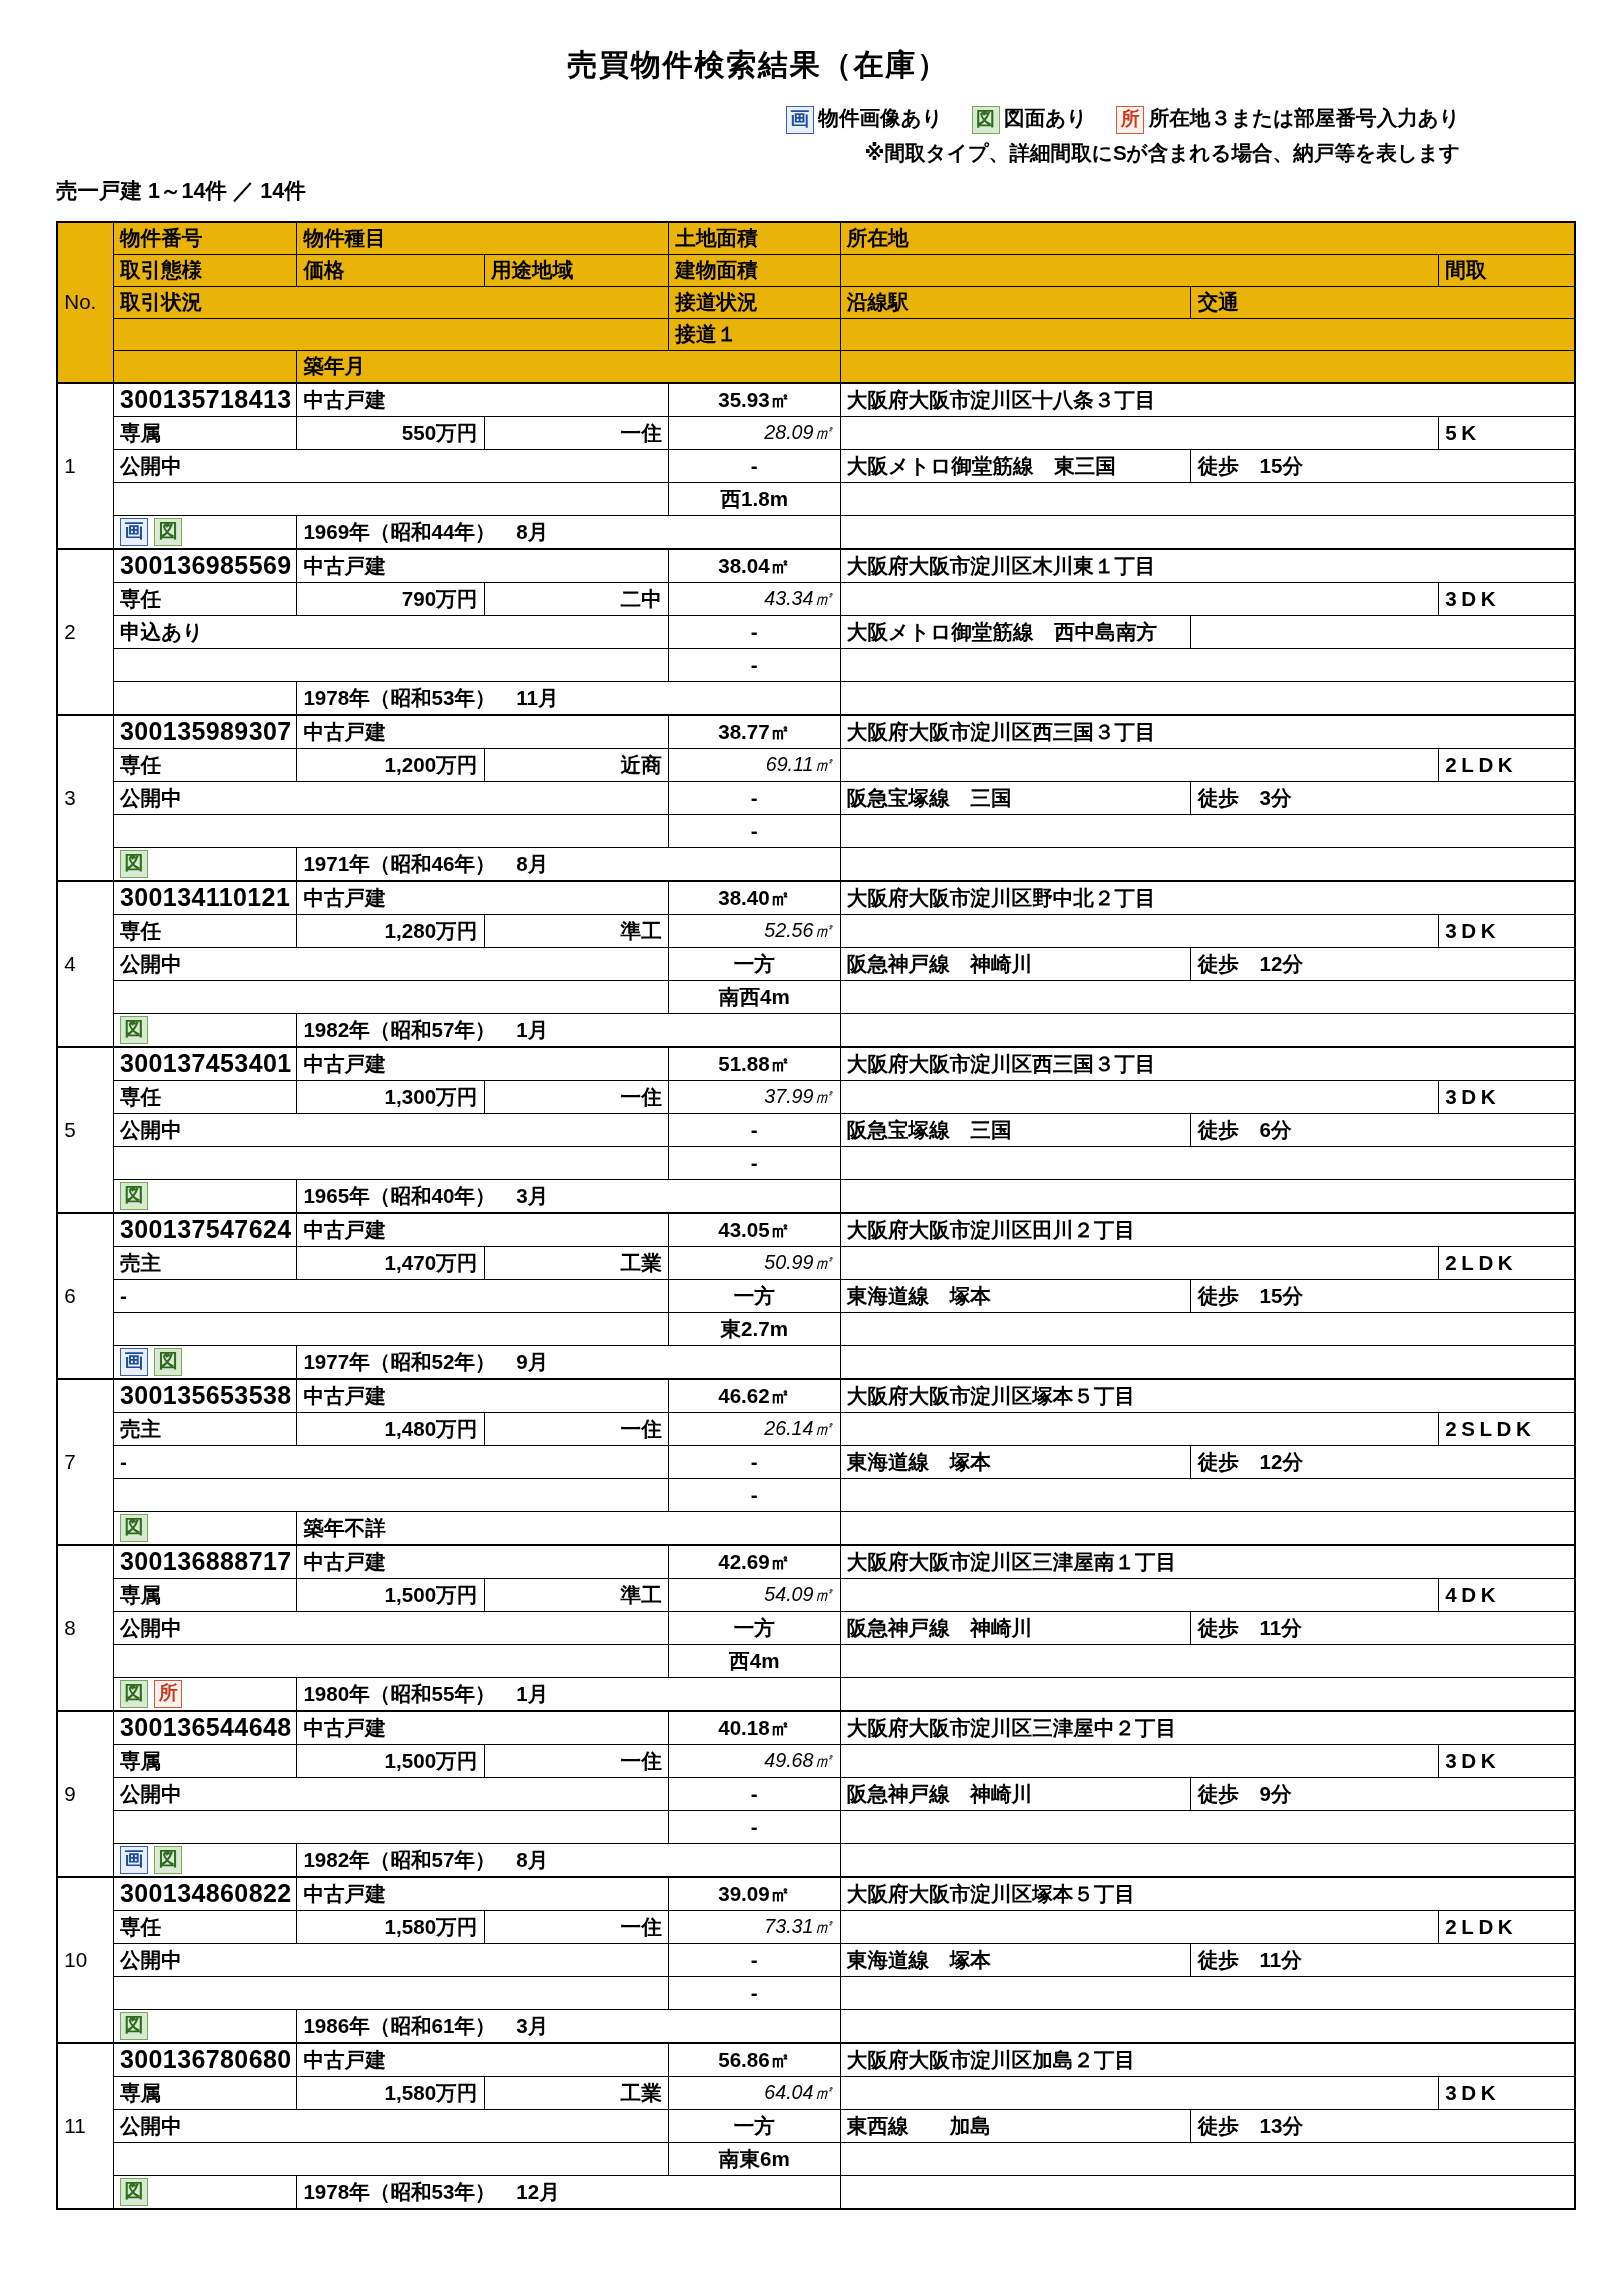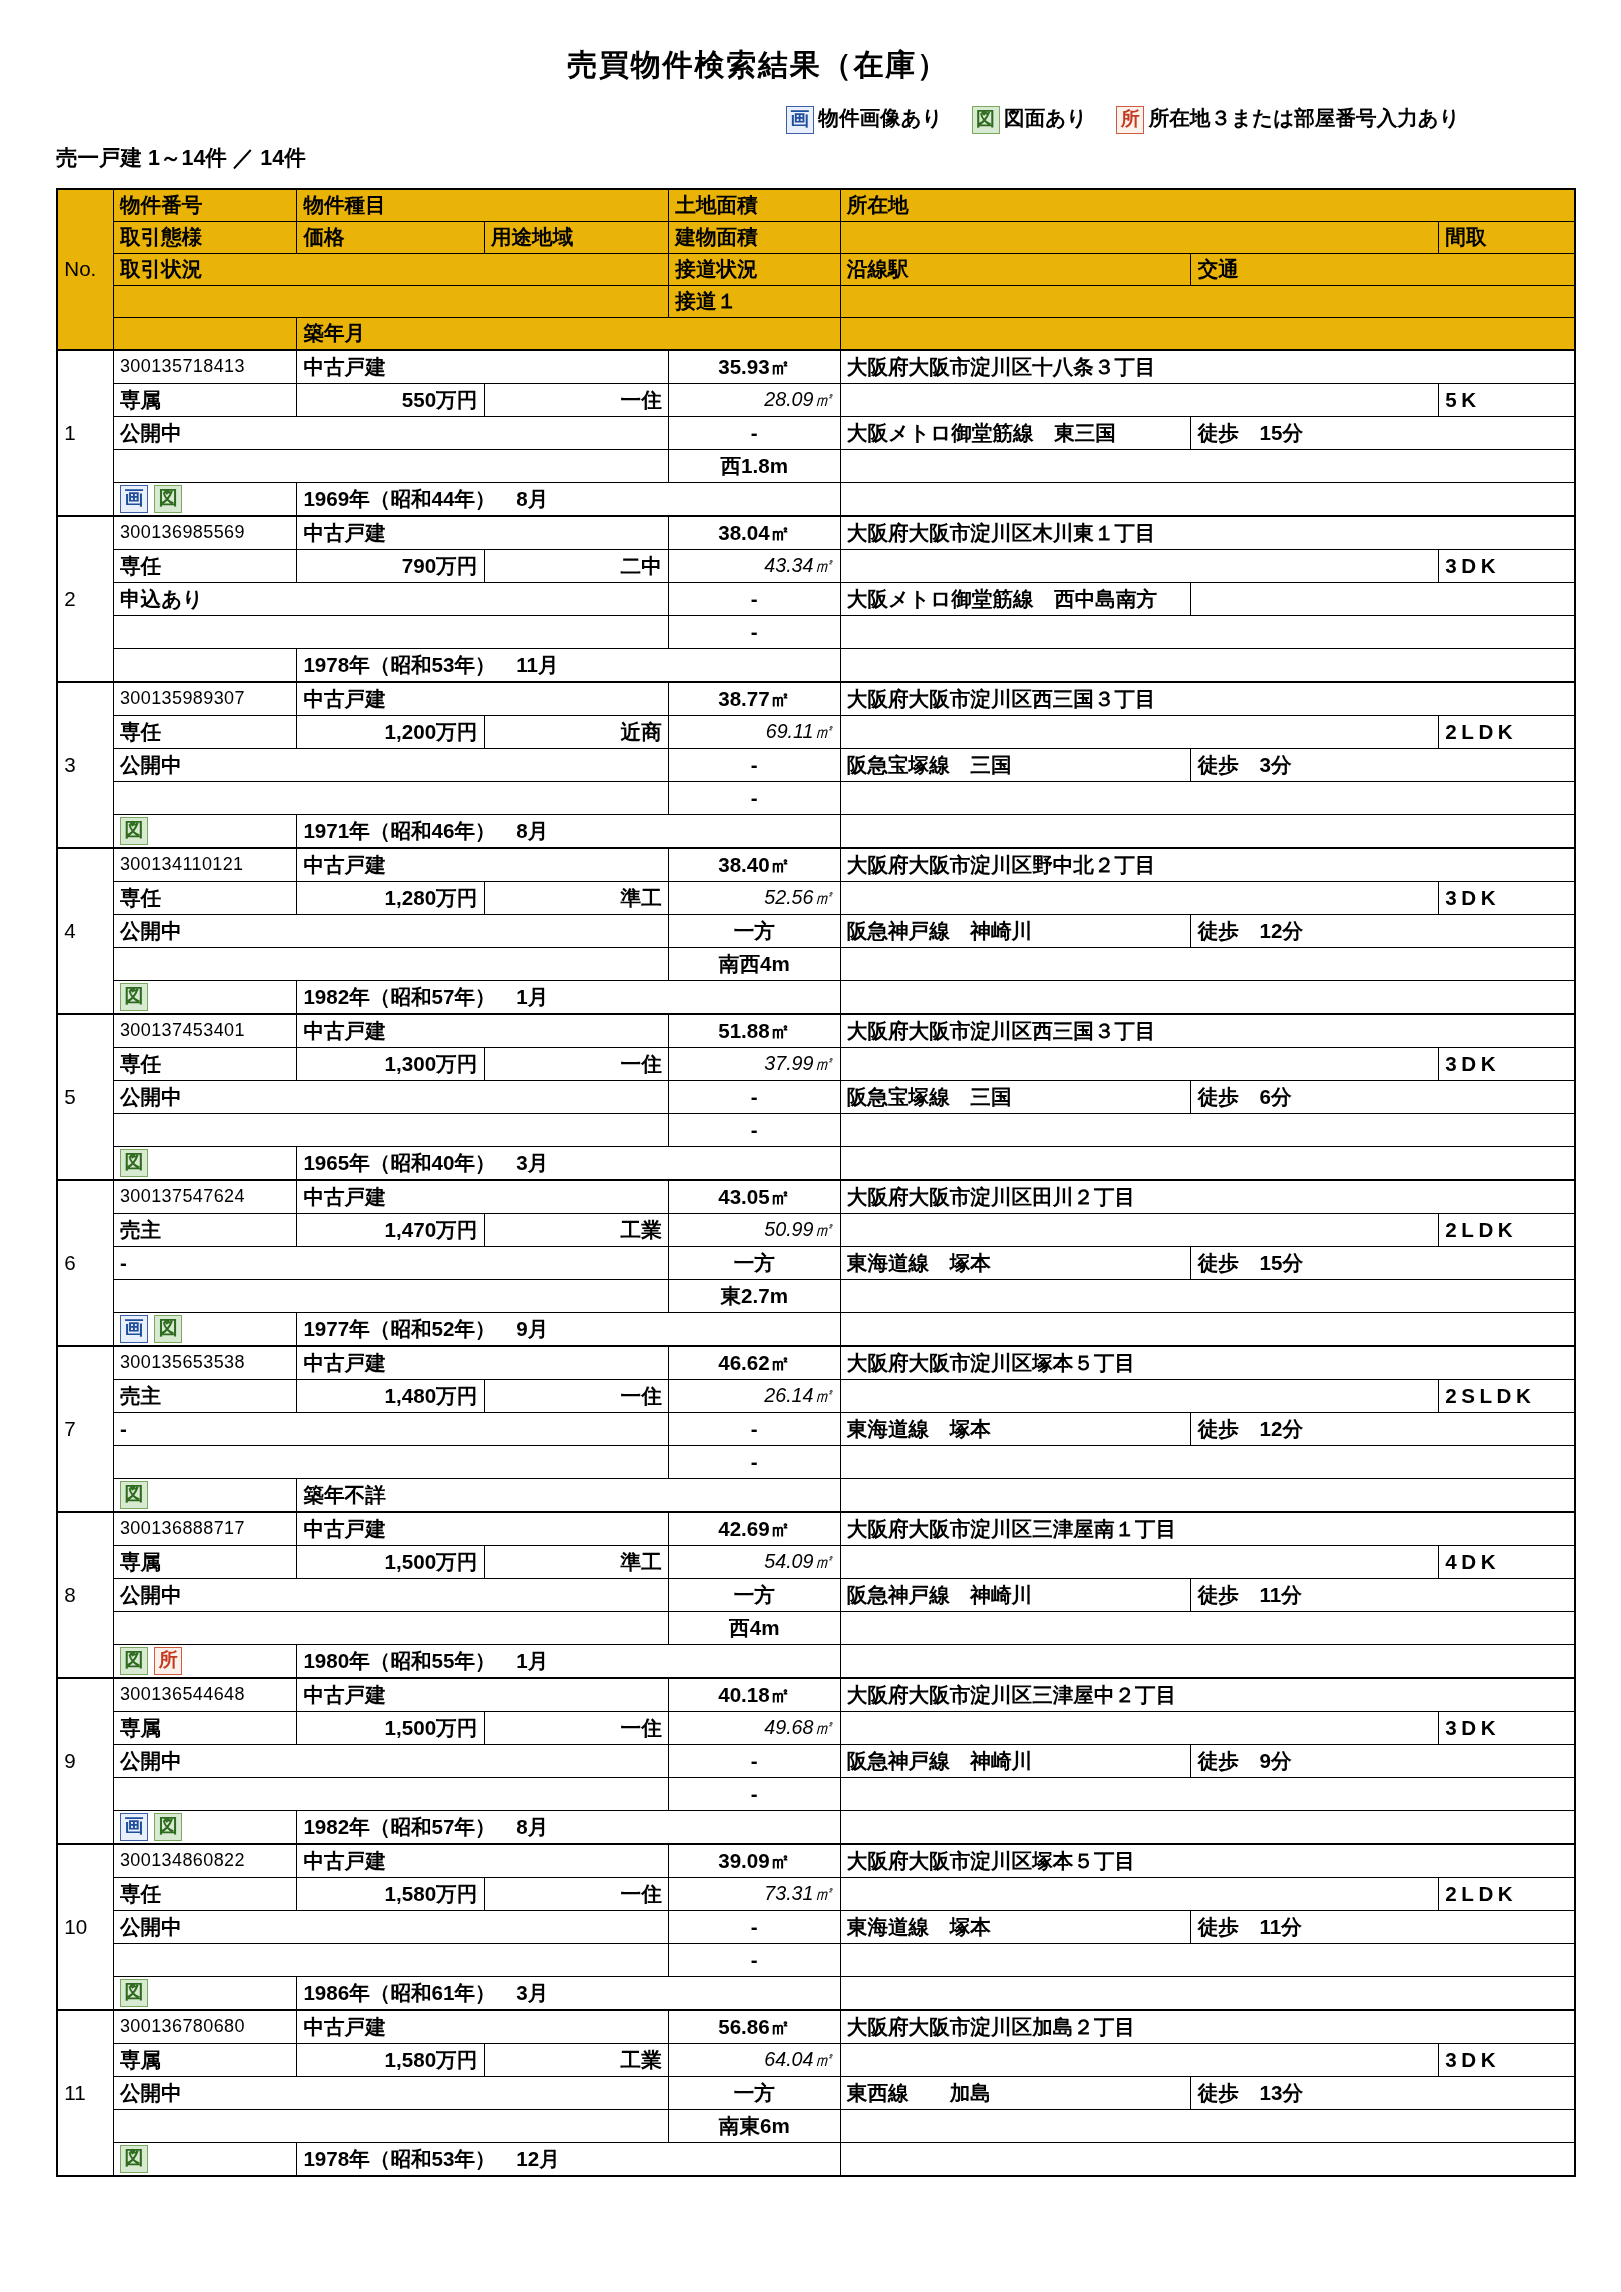--- a/index.html
+++ b/index.html
@@ -27,21 +27,21 @@
   td{
     border:0.9px solid #000;padding:0 6.3px;height:32px;
     font-size:20.6px;font-weight:bold;overflow:hidden;white-space:nowrap;
     vertical-align:middle;
   }
   thead td{background:#eab308;height:31px;}
   tbody.record{border-top:2.7px solid #000;}
   thead{border-bottom:2.7px solid #000;}
 
   .no-cell{text-align:left;font-weight:normal;font-size:20.6px;}
-  .num{font-weight:normal;font-size:18px;letter-spacing:0.4px;}
+  .num{font-weight:bold;font-size:25px;letter-spacing:0.4px;}
   .right{text-align:right;}
   .center{text-align:center;}
   .area-land{font-weight:bold;text-align:center;}
   .area-bldg{font-weight:normal;font-style:italic;text-align:right;font-size:19.7px;}
   .madori{font-weight:bold;letter-spacing:4.5px;}
   .built{font-weight:bold;}
   .icons-cell{}
 
   .tag{
     display:inline-block;width:28px;height:28px;line-height:24px;
@@ -65,20 +65,21 @@
     <span class="legend-item">
       <span class="tag tag-image">画</span><span>物件画像あり</span>
     </span>
     <span class="legend-item">
       <span class="tag tag-drawing">図</span><span>図面あり</span>
     </span>
     <span class="legend-item">
       <span class="tag tag-address">所</span><span>所在地３または部屋番号入力あり</span>
     </span>
   </div>
+  <div class="legend-note">※間取タイプ、詳細間取にSが含まれる場合、納戸等を表します</div>
 
   <div class="count-line">売一戸建 1～14件 ／ 14件</div>
 
   <table class="results" id="results-table">
     <colgroup>
       <col class="c-no">
         <col class="c-a">
         <col class="c-b">
         <col class="c-c">
       <col class="c-d">

